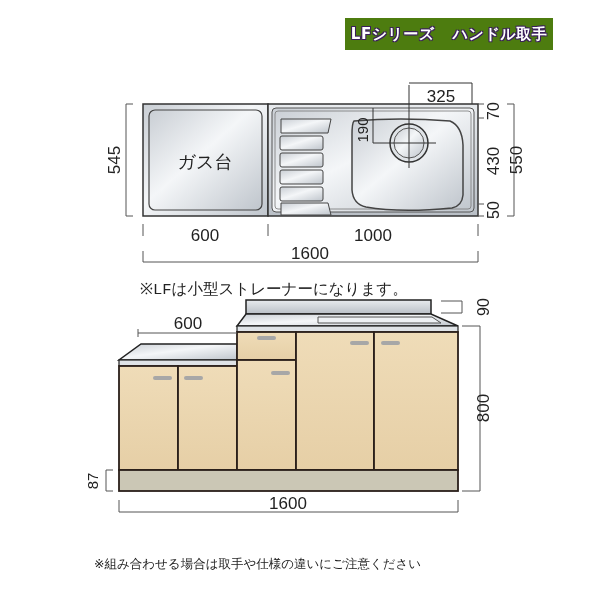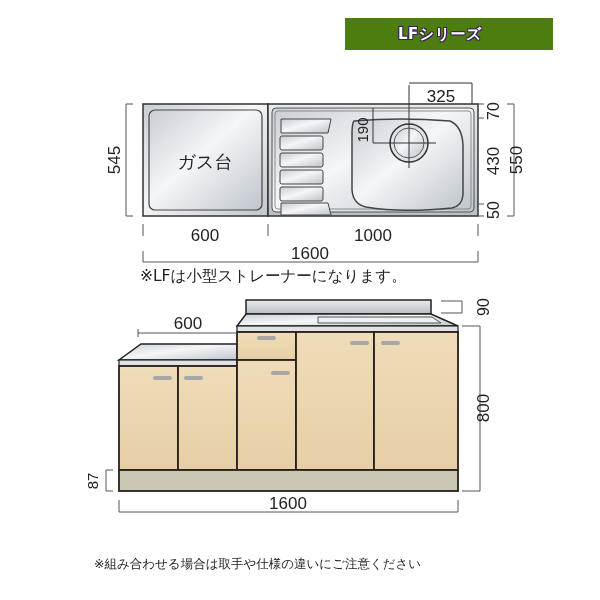--- a/index.html
+++ b/index.html
@@ -6,29 +6,30 @@
   body { width:600px; height:600px; position:relative; overflow:hidden;
          font-family:"DejaVu Sans","Liberation Sans",sans-serif; color:#222; }
   .badge { position:absolute; left:345px; top:18px; width:208px; height:32px;
            background:#4d7c0f; display:flex; align-items:center; justify-content:center;
            color:#fff; font-weight:bold; font-size:15px; letter-spacing:0.5px;
            text-shadow:1px 1px 0 #3a1d5c, -1px 1px 0 #3a1d5c, 1px -1px 0 #3a1d5c, -1px -1px 0 #3a1d5c; }
   .badge .gap { display:inline-block; width:18px; }
   svg { position:absolute; left:0; top:0; }
   .dimtext { font-family:"Liberation Sans","DejaVu Sans",sans-serif; fill:#222; }
   .note { position:absolute; font-family:"DejaVu Sans",sans-serif; color:#222; white-space:nowrap; }
-  .note1 { left:140px; top:266px; font-size:15.5px; }
+  .note1 { left:140px; top:277px; font-size:15.5px;font-family:Liberation Mono, monospace; }
   .note2 { left:94px; top:556px; font-size:12.5px; }
 </style>
 </head>
 <body>
 
 <div class="badge">
   <span>LFシリーズ</span>
   <span class="gap"></span>
+  <span>ハンドル取手</span>
 </div>
 
 <svg width="600" height="600" viewBox="0 0 600 600">
   <defs>
     <linearGradient id="steel" x1="0" y1="0" x2="1" y2="1">
       <stop offset="0" stop-color="#c9ced4"></stop>
       <stop offset="0.45" stop-color="#f4f6f8"></stop>
       <stop offset="1" stop-color="#bfc5cc"></stop>
     </linearGradient>
     <linearGradient id="steel2" x1="0" y1="0" x2="0" y2="1">

